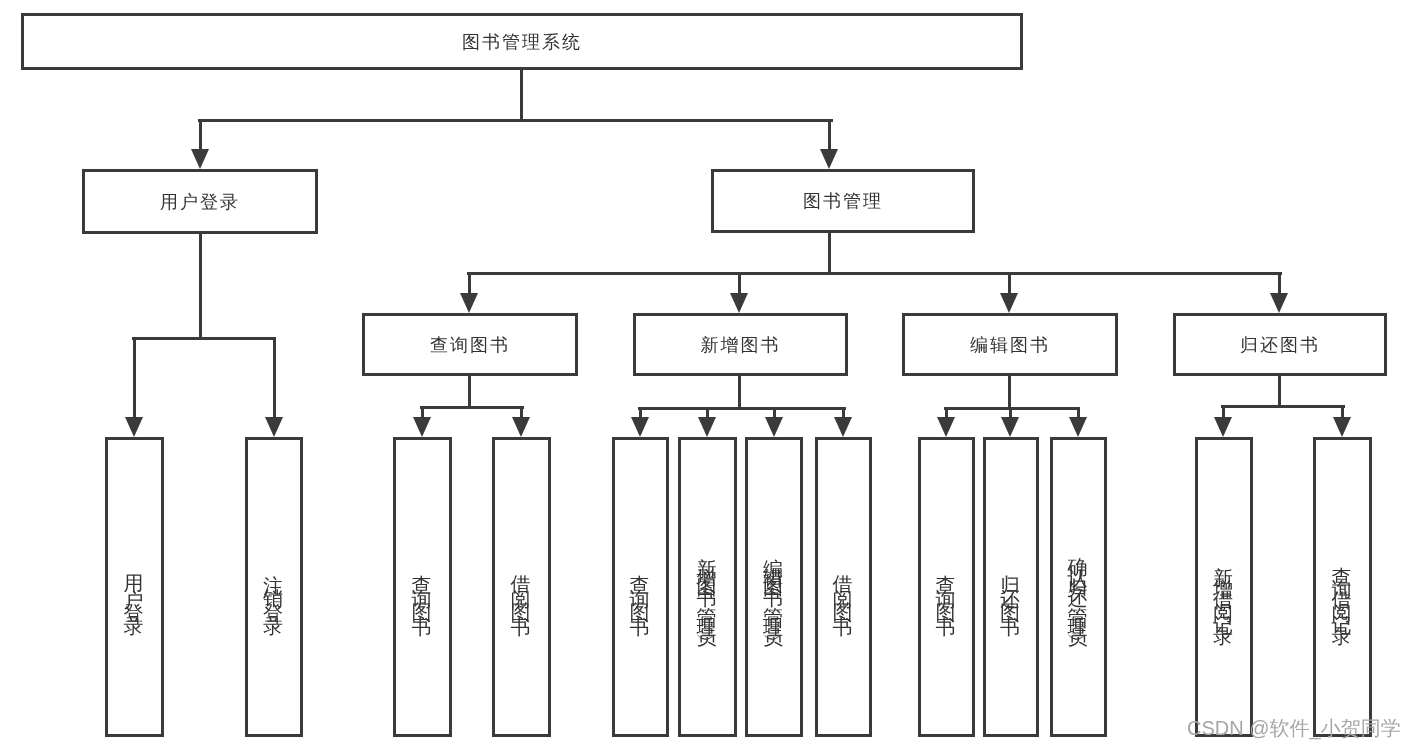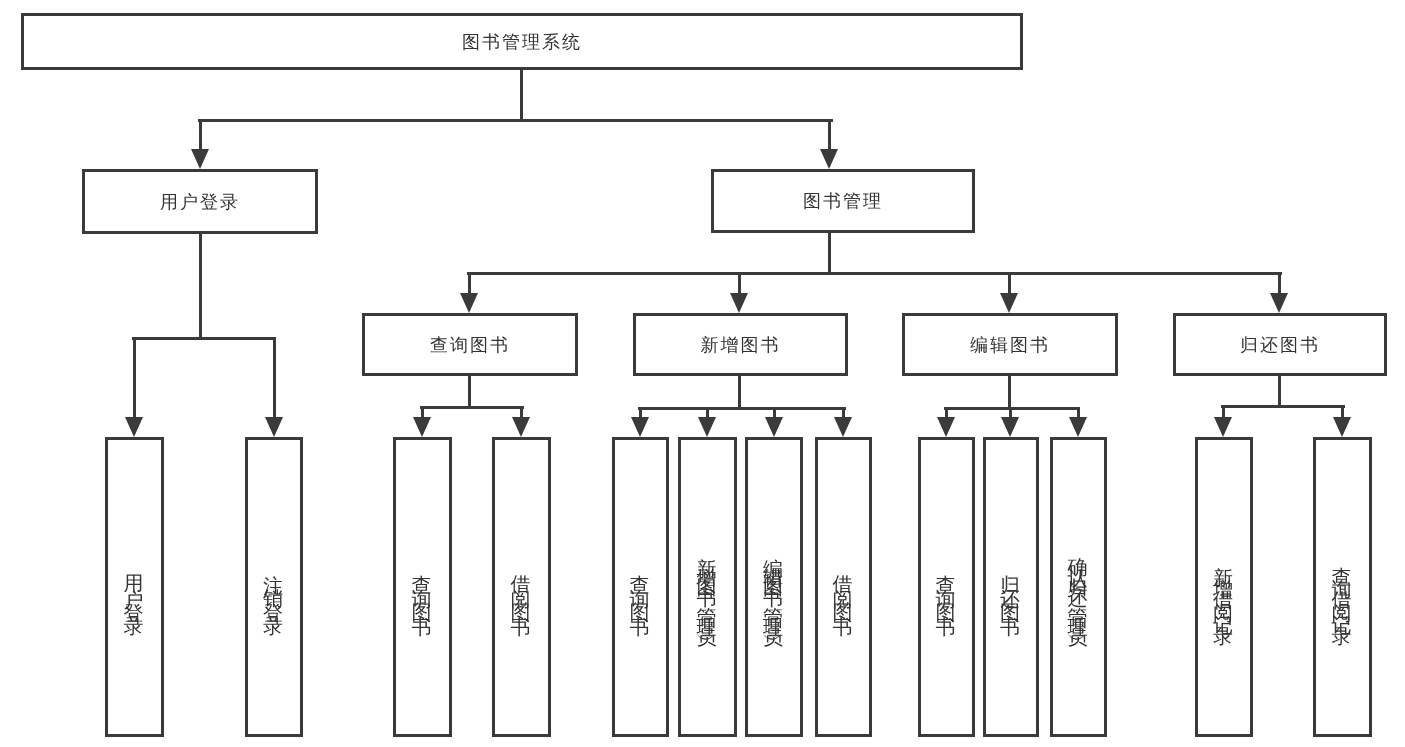--- a/index.html
+++ b/index.html
@@ -28,20 +28,21 @@
   }
   .watermark {
     position:absolute; left:1187px; top:715px;
     color:#a6a6a6; font-size:20px; z-index:3; white-space:nowrap;
   }
 </style>
 </head>
 <body>
 
 <div id="diagram">
+  <span class="watermark" style="color: rgb(166, 166, 166);">CSDN @软件_小贺同学</span>
 <div class="node" style="left: 21px; top: 13px; width: 1002px; height: 57px; border-color: rgb(58, 58, 58); color: rgb(51, 51, 51);">
       <span>图书管理系统</span>
     </div>
     <div class="node" style="left: 82px; top: 169px; width: 236px; height: 65px; border-color: rgb(58, 58, 58); color: rgb(51, 51, 51);">
       <span>用户登录</span>
     </div>
     <div class="node" style="left: 711px; top: 169px; width: 264px; height: 64px; border-color: rgb(58, 58, 58); color: rgb(51, 51, 51);">
       <span>图书管理</span>
     </div>
     <div class="node" style="left: 362px; top: 313px; width: 216px; height: 63px; border-color: rgb(58, 58, 58); color: rgb(51, 51, 51);">

